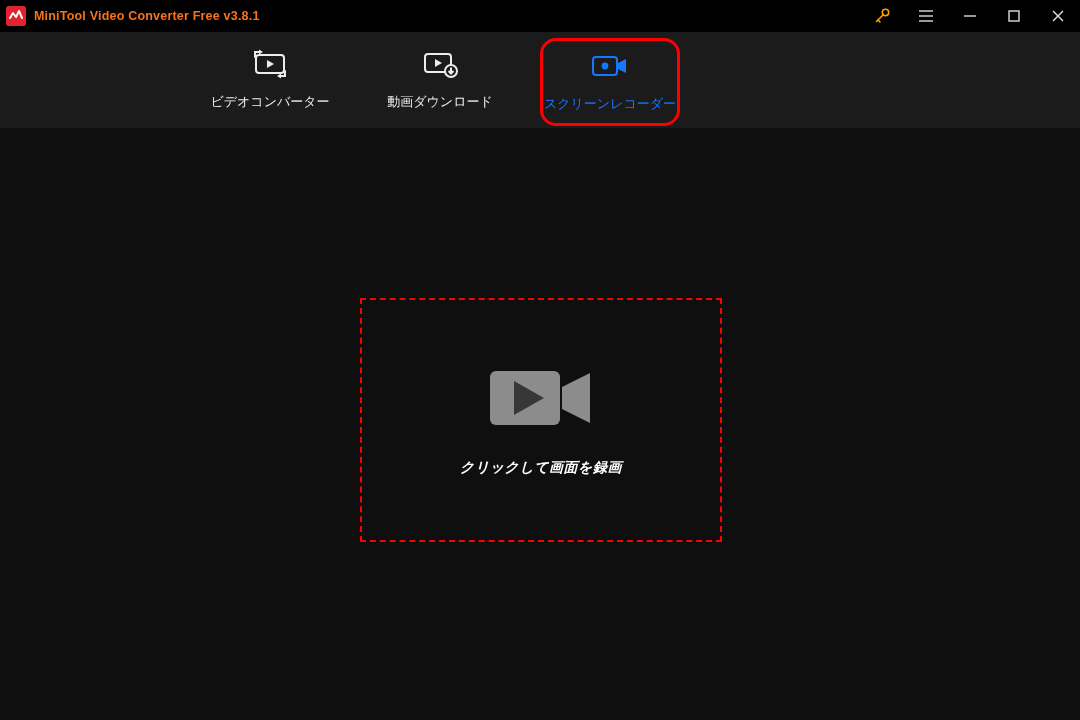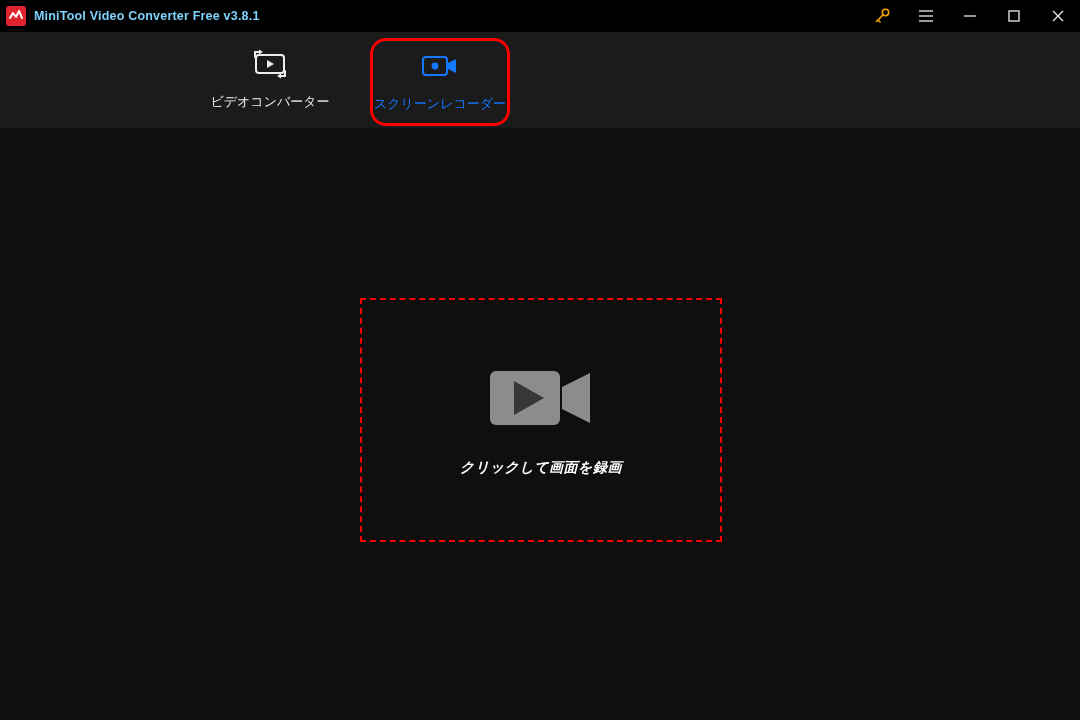--- a/index.html
+++ b/index.html
@@ -17,21 +17,21 @@
   }
   .app-logo {
     width: 20px; height: 20px;
     background: #e0232e;
     border-radius: 3px;
     display: flex; align-items: center; justify-content: center;
     margin-right: 8px;
     position: relative;
   }
   .app-logo svg { display:block; }
-  .app-title { font-size: 12.5px; color: #7dd3fc; font-weight: 600; letter-spacing: .2px; }
+  .app-title { font-size: 12.5px; color: #f97316; font-weight: 600; letter-spacing: .2px; }
   .titlebar-spacer { flex: 1 1 auto; }
   .title-btn {
     width: 44px; height: 32px;
     display: flex; align-items: center; justify-content: center;
     color: #ddd;
   }
   .title-btn svg { display:block; }
   .key-btn { width: 44px; height: 32px; display:flex; align-items:center; justify-content:center; }
   .key-btn svg { display:block; }
 
@@ -149,20 +149,32 @@
         <polygon points="16,11 16,19 23,15" fill="#ececec"></polygon>
         <path d="M9 3 L4 3 L4 8" fill="none" stroke="#ececec" stroke-width="2" stroke-linecap="round"></path>
         <polygon points="8,0.5 12,3 8,5.5" fill="#ececec"></polygon>
         <path d="M29 27 L34 27 L34 22" fill="none" stroke="#ececec" stroke-width="2" stroke-linecap="round"></path>
         <polygon points="30,24.5 26,27 30,29.5" fill="#ececec"></polygon>
       </svg>
     </div>
     <div class="tab-label">ビデオコンバーター</div>
   </div>
 
+  <div class="tab">
+    <div class="tab-icon">
+      <svg width="38" height="30" viewBox="0 0 38 30">
+        <rect x="4" y="5" width="26" height="18" rx="3" fill="none" stroke="#ececec" stroke-width="2"></rect>
+        <polygon points="14,10 14,18 21,14" fill="#ececec"></polygon>
+        <circle cx="30" cy="22" r="6" fill="#1b1b1b" stroke="#ececec" stroke-width="2"></circle>
+        <line x1="30" y1="18.5" x2="30" y2="24" stroke="#ececec" stroke-width="2"></line>
+        <polyline points="27.5,22 30,24.5 32.5,22" fill="none" stroke="#ececec" stroke-width="2"></polyline>
+      </svg>
+    </div>
+    <div class="tab-label">動画ダウンロード</div>
+  </div>
 
   <div class="tab active active-outline">
     <div class="tab-icon">
       <svg width="40" height="28" viewBox="0 0 40 28">
         <rect x="3" y="5" width="24" height="18" rx="3" fill="none" stroke="#1677ff" stroke-width="2"></rect>
         <circle cx="15" cy="14" r="3.4" fill="#1677ff"></circle>
         <path d="M28 11 L36 7 L36 21 L28 17 Z" fill="#1677ff"></path>
       </svg>
     </div>
     <div class="tab-label">スクリーンレコーダー</div>

